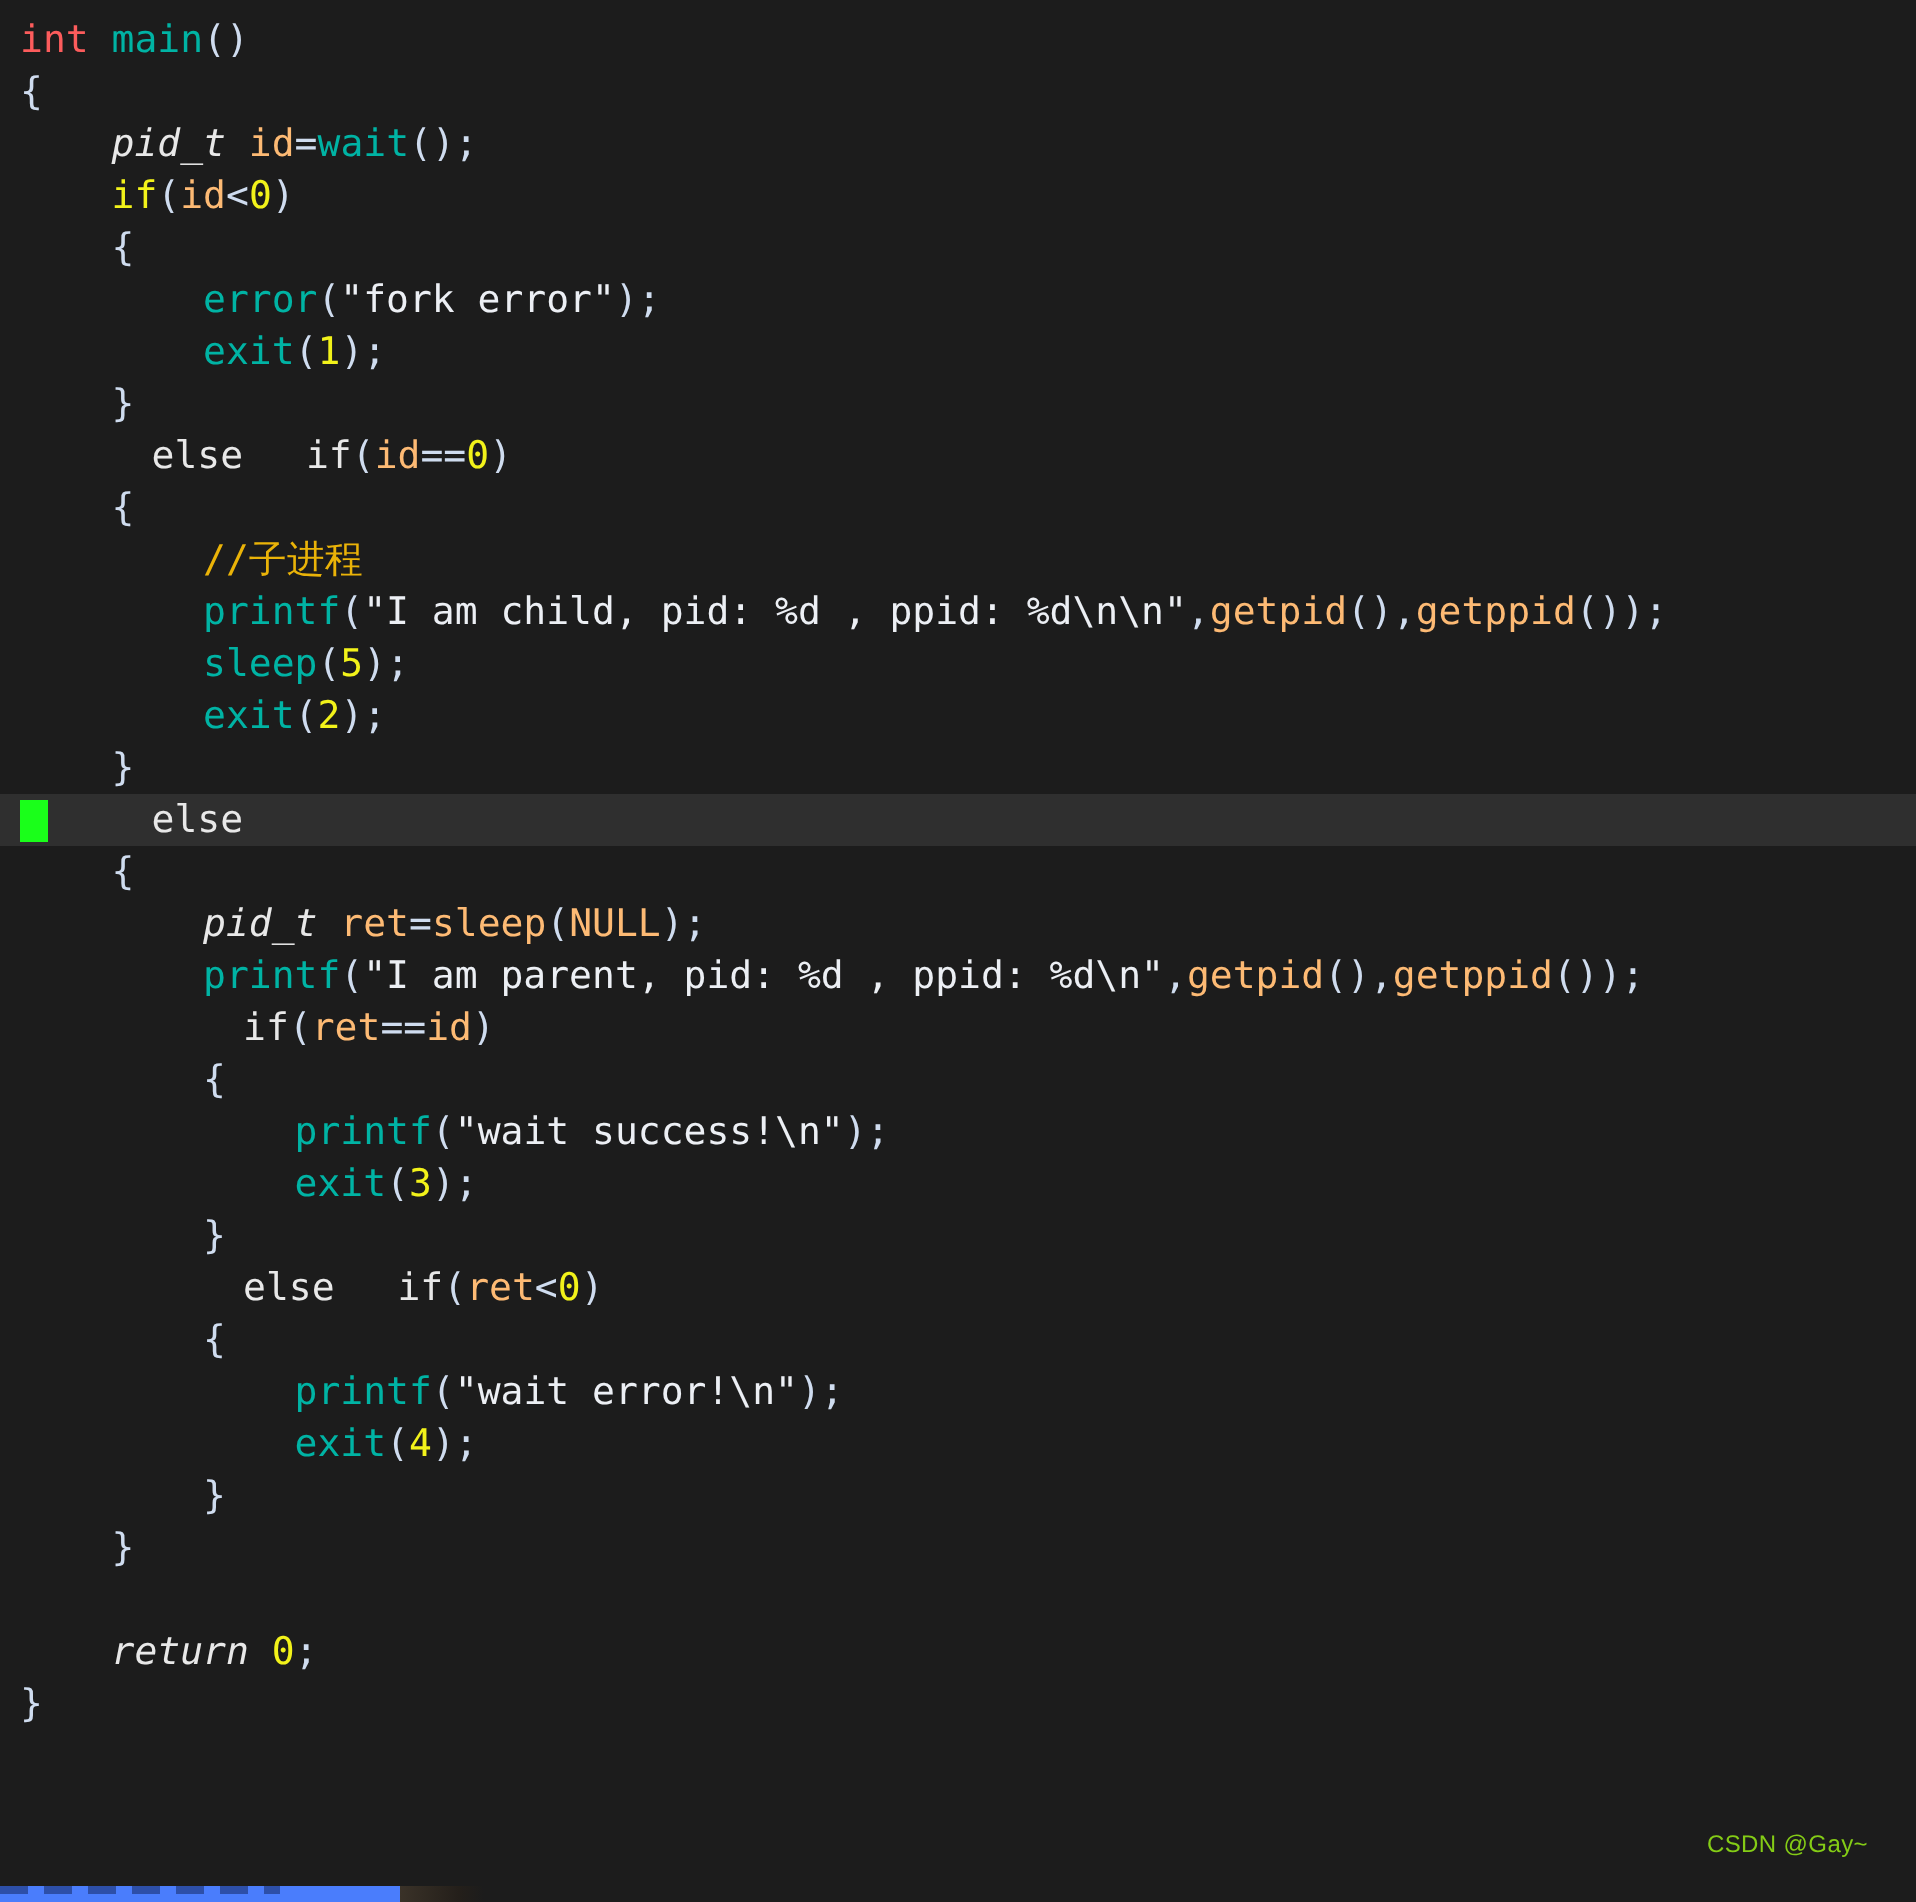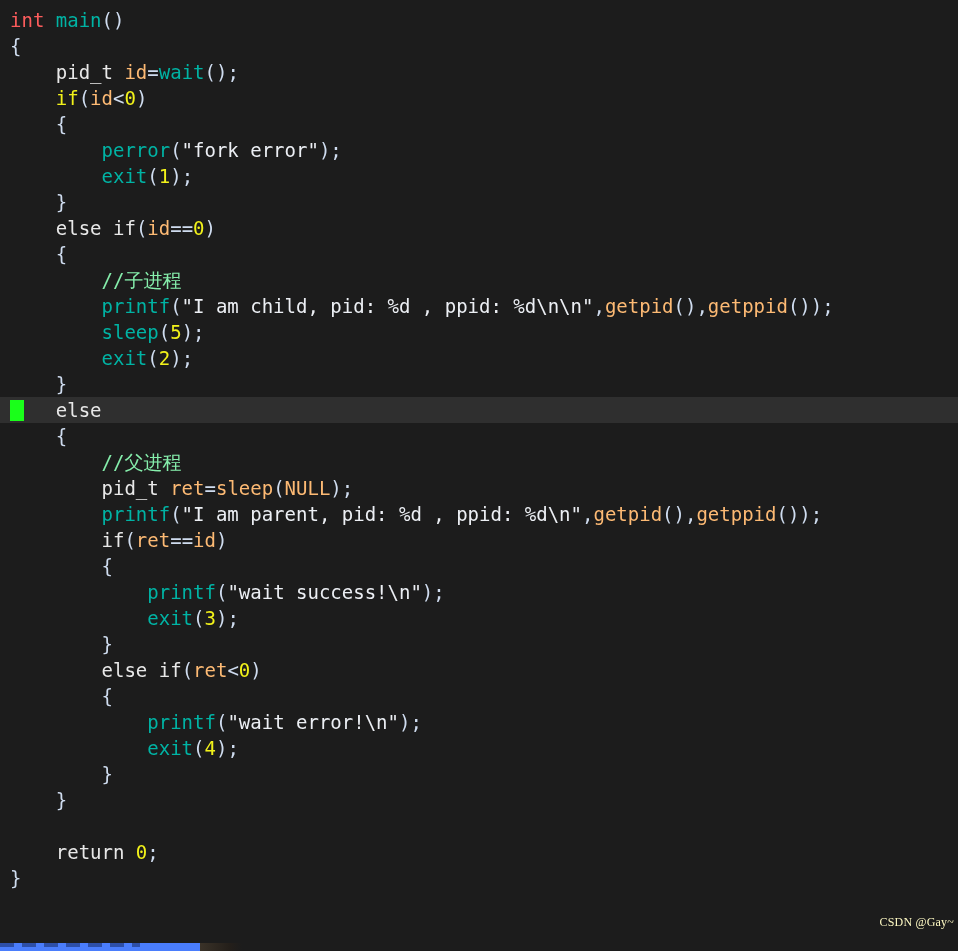--- a/index.html
+++ b/index.html
@@ -44,36 +44,36 @@
     left: 10px;
     top: 3px;
     width: 14px;
     height: 21px;
     background: #1aff1a;
   }
   
   .t-kw-type   { color: #fc5c5c; }  
   .t-fn        { color: #00b3a4; }  
   .t-punct     { color: #cfdcef; }  
-  .t-plain     { color: #e8e8e8; }
-  .t-kw-ctrl   { color: #e8e8e8; }  
+  .t-plain     { color: #e8e8e8; font-style: italic; }
+  .t-kw-ctrl   { color: #e8e8e8; margin-left: 20px; }  
   .t-kw-if     { color: #f2f21a; }  
   .t-num       { color: #f2f21a; }  
   .t-str       { color: #eceff4; }  
-  .t-comment   { color: #86efac; }
+  .t-comment   { color: #eab308; }
   .t-id        { color: #fdba74; }
 
   #watermark {
     position: absolute;
-    right: 4px;
+    right: 24px;
     bottom: 22px;
-    font-family: Liberation Serif, serif;
+    font-family: Liberation Sans, sans-serif;
     font-size: 12px;
     line-height: 14px;
-    color: #fef9c3;
+    color: #84cc16;
     letter-spacing: 0.2px;
   }
   #status-strip {
     position: absolute;
     left: 0;
     bottom: 0;
     width: 958px;
     height: 13px;
     background: #1c1c1c;
   }
@@ -109,33 +109,32 @@
 <body>
 
 <div id="editor-root">
 
   <div id="code-area">
       <div class="code-line"><span class="t-kw-type">int</span><span class="t-plain"> </span><span class="t-fn">main</span><span class="t-punct">()</span></div>
       <div class="code-line"><span class="t-punct">{</span></div>
       <div class="code-line"><span class="t-plain">    </span><span class="t-plain">pid_t</span><span class="t-id"> id</span><span class="t-punct">=</span><span class="t-fn">wait</span><span class="t-punct">();</span></div>
       <div class="code-line"><span class="t-plain">    </span><span class="t-kw-if">if</span><span class="t-punct">(</span><span class="t-id">id</span><span class="t-punct">&lt;</span><span class="t-num">0</span><span class="t-punct">)</span></div>
       <div class="code-line"><span class="t-plain">    </span><span class="t-punct">{</span></div>
-      <div class="code-line"><span class="t-plain">        </span><span class="t-fn">perror</span><span class="t-punct">(</span><span class="t-str">"fork error"</span><span class="t-punct">);</span></div>
+      <div class="code-line"><span class="t-plain">        </span><span class="t-fn">error</span><span class="t-punct">(</span><span class="t-str">"fork error"</span><span class="t-punct">);</span></div>
       <div class="code-line"><span class="t-plain">        </span><span class="t-fn">exit</span><span class="t-punct">(</span><span class="t-num">1</span><span class="t-punct">);</span></div>
       <div class="code-line"><span class="t-plain">    </span><span class="t-punct">}</span></div>
       <div class="code-line"><span class="t-plain">    </span><span class="t-kw-ctrl">else</span><span class="t-plain"> </span><span class="t-kw-ctrl">if</span><span class="t-punct">(</span><span class="t-id">id</span><span class="t-punct">==</span><span class="t-num">0</span><span class="t-punct">)</span></div>
       <div class="code-line"><span class="t-plain">    </span><span class="t-punct">{</span></div>
       <div class="code-line"><span class="t-plain">        </span><span class="t-comment">//子进程</span></div>
       <div class="code-line"><span class="t-plain">        </span><span class="t-fn">printf</span><span class="t-punct">(</span><span class="t-str">"I am child, pid: %d , ppid: %d\n\n"</span><span class="t-punct">,</span><span class="t-id">getpid</span><span class="t-punct">(),</span><span class="t-id">getppid</span><span class="t-punct">());</span></div>
       <div class="code-line"><span class="t-plain">        </span><span class="t-fn">sleep</span><span class="t-punct">(</span><span class="t-num">5</span><span class="t-punct">);</span></div>
       <div class="code-line"><span class="t-plain">        </span><span class="t-fn">exit</span><span class="t-punct">(</span><span class="t-num">2</span><span class="t-punct">);</span></div>
       <div class="code-line"><span class="t-plain">    </span><span class="t-punct">}</span></div>
       <div class="code-line current"><span class="cursor-block"></span><span class="t-plain">    </span><span class="t-kw-ctrl">else</span></div>
       <div class="code-line"><span class="t-plain">    </span><span class="t-punct">{</span></div>
-      <div class="code-line"><span class="t-plain">        </span><span class="t-comment">//父进程</span></div>
       <div class="code-line"><span class="t-plain">        </span><span class="t-plain">pid_t</span><span class="t-id"> ret</span><span class="t-punct">=</span><span class="t-id">sleep</span><span class="t-punct">(</span><span class="t-id">NULL</span><span class="t-punct">);</span></div>
       <div class="code-line"><span class="t-plain">        </span><span class="t-fn">printf</span><span class="t-punct">(</span><span class="t-str">"I am parent, pid: %d , ppid: %d\n"</span><span class="t-punct">,</span><span class="t-id">getpid</span><span class="t-punct">(),</span><span class="t-id">getppid</span><span class="t-punct">());</span></div>
       <div class="code-line"><span class="t-plain">        </span><span class="t-kw-ctrl">if</span><span class="t-punct">(</span><span class="t-id">ret</span><span class="t-punct">==</span><span class="t-id">id</span><span class="t-punct">)</span></div>
       <div class="code-line"><span class="t-plain">        </span><span class="t-punct">{</span></div>
       <div class="code-line"><span class="t-plain">            </span><span class="t-fn">printf</span><span class="t-punct">(</span><span class="t-str">"wait success!\n"</span><span class="t-punct">);</span></div>
       <div class="code-line"><span class="t-plain">            </span><span class="t-fn">exit</span><span class="t-punct">(</span><span class="t-num">3</span><span class="t-punct">);</span></div>
       <div class="code-line"><span class="t-plain">        </span><span class="t-punct">}</span></div>
       <div class="code-line"><span class="t-plain">        </span><span class="t-kw-ctrl">else</span><span class="t-plain"> </span><span class="t-kw-ctrl">if</span><span class="t-punct">(</span><span class="t-id">ret</span><span class="t-punct">&lt;</span><span class="t-num">0</span><span class="t-punct">)</span></div>
       <div class="code-line"><span class="t-plain">        </span><span class="t-punct">{</span></div>
       <div class="code-line"><span class="t-plain">            </span><span class="t-fn">printf</span><span class="t-punct">(</span><span class="t-str">"wait error!\n"</span><span class="t-punct">);</span></div>

